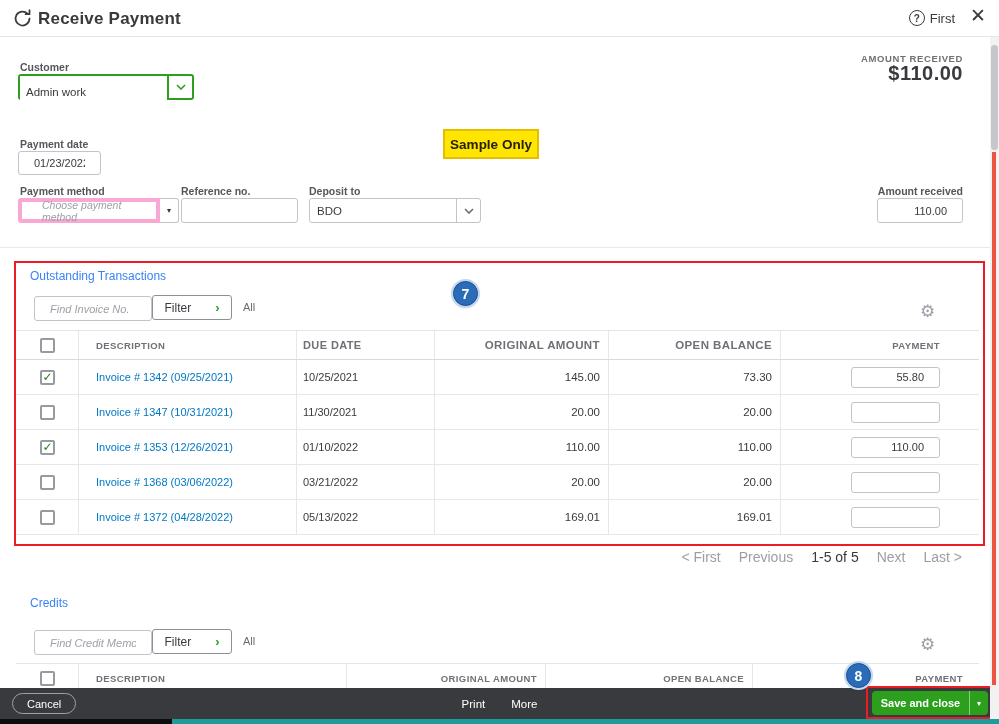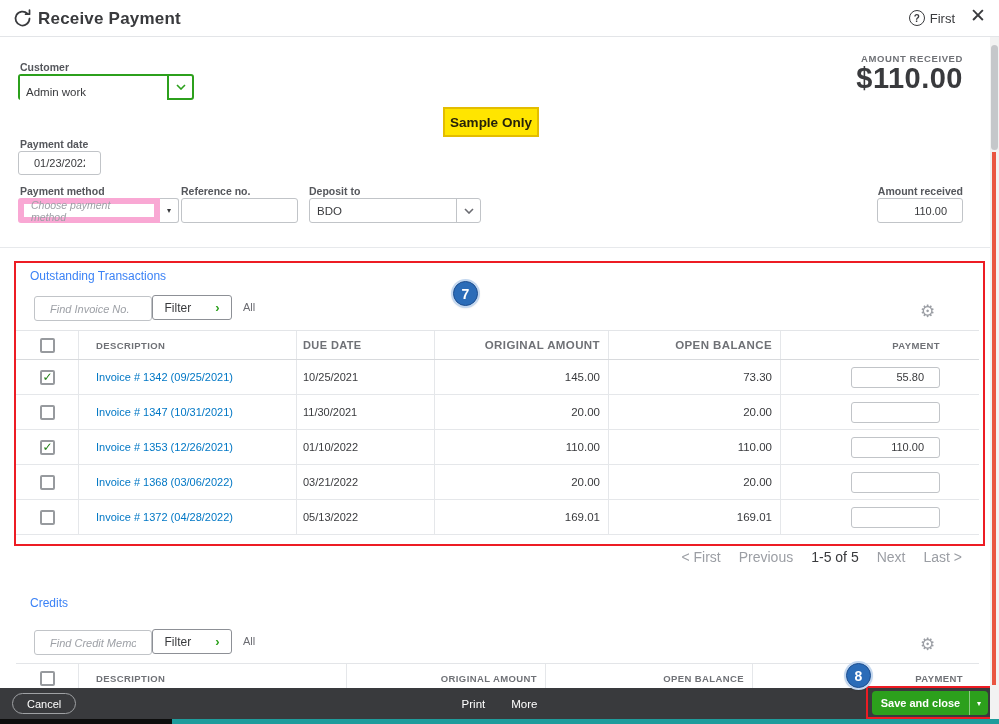--- a/index.html
+++ b/index.html
@@ -21,32 +21,32 @@
   .tinput{border:1px solid #c1c4c8;border-radius:3px;font-family:inherit;font-size:11px;
           color:#393a3d;padding:0 15px;background:#fff;outline:none}
   .tinput::placeholder{font-style:italic;color:#9da0a6}
 
   .customer-label{left:20px;top:61px}
   .customer-combo{left:18px;top:74px;width:176px;height:26px;display:flex;border:2px solid #2ca01c;border-radius:3px;background:#fff}
   .customer-input{flex:1;min-width:0;border:none;outline:none;font-family:inherit;font-size:11.5px;color:#393a3d;padding:16px 6px}
   .combo-arrow{width:25px;border-left:2px solid #2ca01c;display:flex;align-items:center;justify-content:center;cursor:pointer}
 
   .amt-label{right:36px;top:53px;font-size:9.5px;font-weight:bold;color:#6f7176;letter-spacing:.6px}
-  .amt-value{right:36px;top:62px;font-size:29px;font-weight:bold;letter-spacing:.5px}
-
-  .sample{left:443px;top:107px;width:96px;height:30px;background:#ffe500;border:2px solid #e3bd00;
+  .amt-value{right:36px;top:62px;font-size:20px;font-weight:bold;letter-spacing:.5px}
+
+  .sample{left:443px;top:129px;width:96px;height:30px;background:#ffe500;border:2px solid #e3bd00;
           display:flex;align-items:center;justify-content:center;font-size:13.5px;font-weight:bold;color:#26220a}
 
   .pd-label{left:20px;top:138px}
   .pd-input{left:18px;top:151px;width:83px;height:24px}
 
   .pm-label{left:20px;top:185px}
   .pm-wrap{left:18px;top:198px;display:flex}
-  .pm-main{width:142px;height:25px;border:6px solid #f9a8d4;border-radius:3px 0 0 3px;background:#fff;
-           display:flex;align-items:center;padding:0 7px;font-size:10.5px;font-style:italic;color:#9da0a6}
+  .pm-main{width:142px;height:25px;border:4px solid #f9a8d4;border-radius:3px 0 0 3px;background:#fff;
+           display:flex;align-items:center;padding:0 20px;font-size:10.5px;font-style:italic;color:#9da0a6}
   .pm-arrow{width:19px;height:25px;border:1px solid #c1c4c8;border-left:none;border-radius:0 3px 3px 0;background:#fff;
             display:flex;align-items:center;justify-content:center;font-size:8px;color:#393a3d;cursor:pointer}
 
   .ref-label{left:181px;top:185px}
   .ref-input{left:181px;top:198px;width:117px;height:25px}
 
   .dep-label{left:309px;top:185px}
   .dep-select{left:309px;top:198px;width:172px;height:25px;display:flex;border:1px solid #c1c4c8;border-radius:3px;background:#fff;cursor:pointer}
   .dep-text{flex:1;font-size:11.5px;display:flex;align-items:center;padding:0 7px}
   .dep-arrow{width:24px;border-left:1px solid #c1c4c8;display:flex;align-items:center;justify-content:center}

